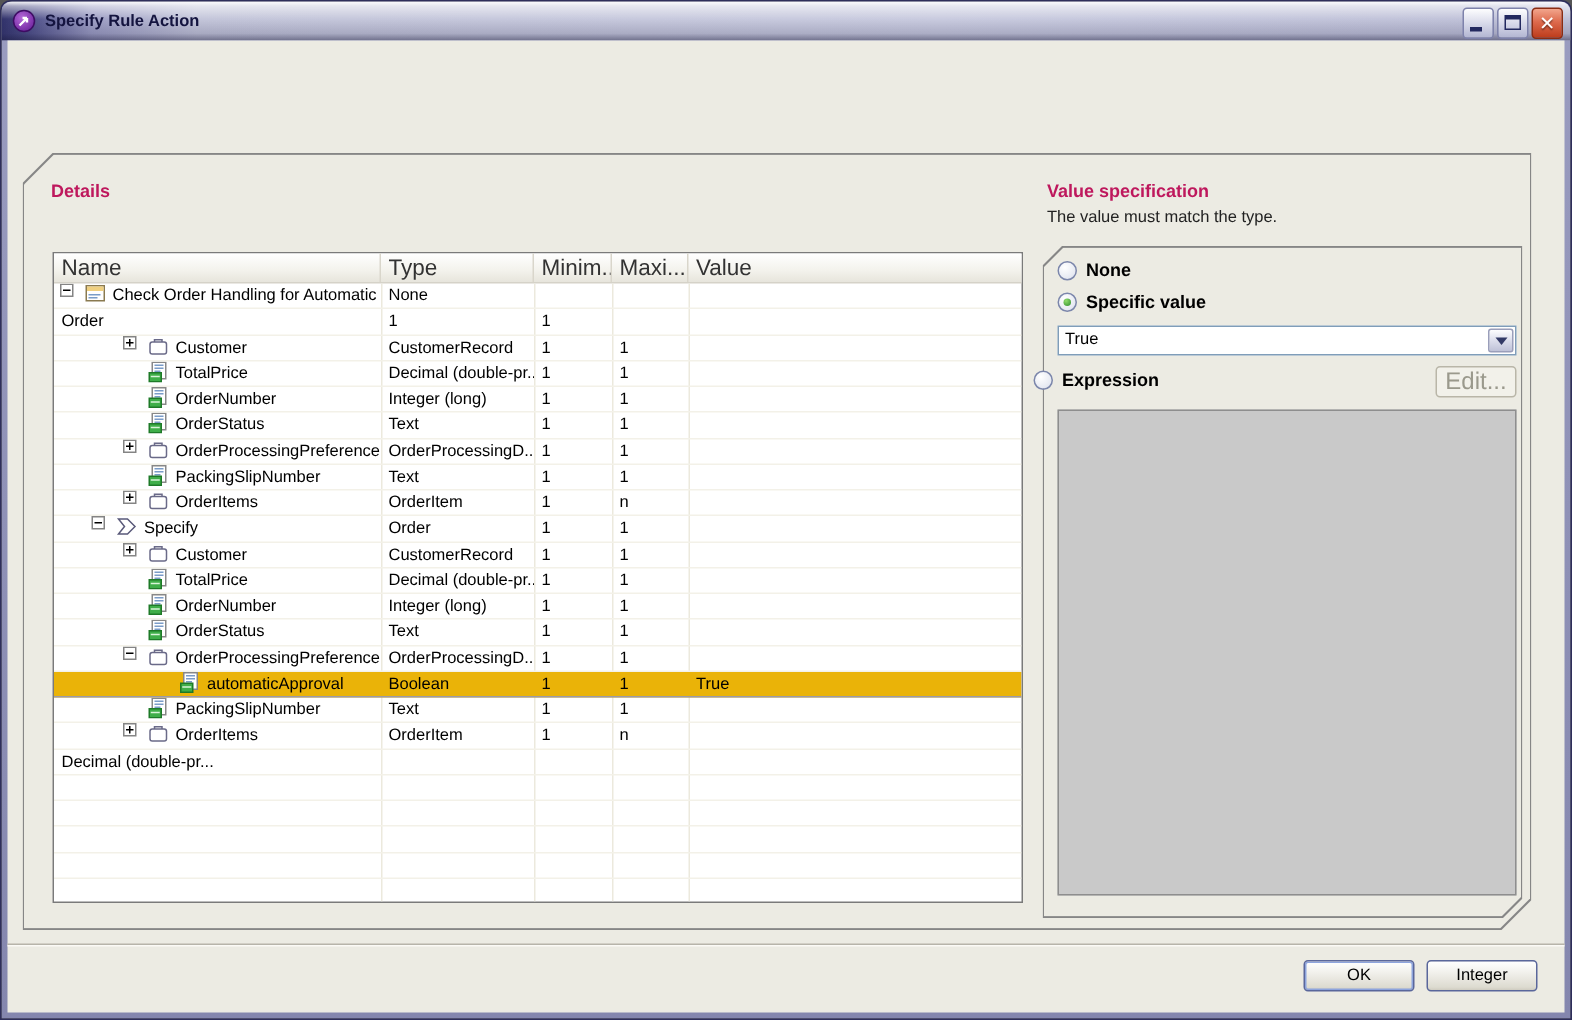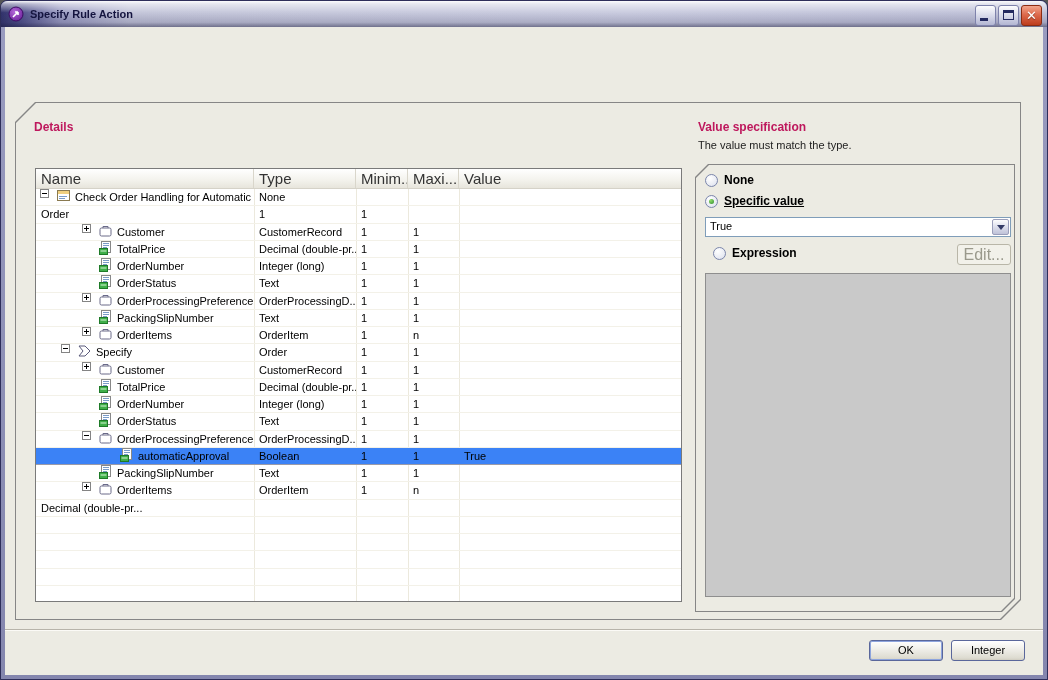--- a/index.html
+++ b/index.html
@@ -55,21 +55,21 @@
     grid-template-columns:218px 102px 52px 51px 1fr;
     background:linear-gradient(to bottom,#ffffff,#f3f2ec 60%,#e7e5dc);
     border-bottom:1px solid #d5d2c8; }
   .thead .hcell { font-size:15px; color:#333; line-height:19px; padding-left:5px;
     border-right:1px solid #d9d6cb; overflow:hidden; white-space:nowrap; }
   .tbody { position:absolute; left:0; top:20px; right:0; bottom:0; overflow:hidden; }
   .colline { position:absolute; top:0; bottom:0; width:1px; background:#ECE9DD; }
   .trow { position:relative; height:17.25px; display:grid;
     grid-template-columns:218px 102px 52px 51px 1fr;
     border-bottom:1px solid #F3F1E8; }
-  .trow.sel { background:#3b82f6; border-bottom-color:#9a9aa8; }
+  .trow.sel { background:#eab308; border-bottom-color:#9a9aa8; }
   .tcell { font-size:11px; color:#000; line-height:16px; padding-left:5px;
     overflow:hidden; white-space:nowrap; }
   .ncell { display:flex; align-items:flex-start; padding-left:0; }
   .exp { width:9px; height:9px; flex:0 0 9px; border:1px solid #848484; background:#fff;
     position:relative; margin-right:7px; }
   .exp::before { content:""; position:absolute; left:1px; top:3px; width:5px; height:1px; background:#000; }
   .exp.plus::after { content:""; position:absolute; left:3px; top:1px; width:1px; height:5px; background:#000; }
   .expspace { width:16px; flex:0 0 16px; }
   .ricon { width:15px; height:14px; flex:0 0 15px; margin-right:4px; }
   .nlabel { font-size:11px; color:#000; white-space:nowrap; overflow:hidden; }
@@ -474,33 +474,33 @@
 
       <div class="cutbox cut13" style="left:690px; top:137px; width:320px; height:448px;">
         <div class="bord"></div>
           <div class="fill"></div>
       </div>
 
       <div class="radio-row" style="left:700px; top:146px;">
         <div class="radio" id="radio0"></div>
         <div class="radio-label">None</div>
       </div>
-      <div class="radio-row" style="left:700px; top:167px;text-decoration:underline;">
+      <div class="radio-row" style="left:700px; top:167px;">
         <div class="radio on" id="radio1"></div>
         <div class="radio-label">Specific value</div>
       </div>
 
       <div class="combo" style="left:700px; top:190px; width:306px;">
         <div class="combo-text">True</div>
         <div class="combo-btn">
           <div class="combo-arrow"></div>
         </div>
       </div>
 
-      <div class="radio-row" style="left:708px; top:219px;">
+      <div class="radio-row" style="left:684px; top:219px;">
         <div class="radio" id="radio2"></div>
         <div class="radio-label">Expression</div>
       </div>
       <div class="btn-disabled" style="left:952px; top:217px; width:54px; height:21px; line-height:19px;">Edit...</div>
 
       <div class="expr-area" style="left:700px; top:246px; width:306px; height:324px;"></div>
 
       <div class="footer-sep" style="top:602px;"></div>
       <div class="xp-btn default" style="left:864px; top:613px;">OK</div>
       <div class="xp-btn" style="left:946px; top:613px;">Integer</div>

